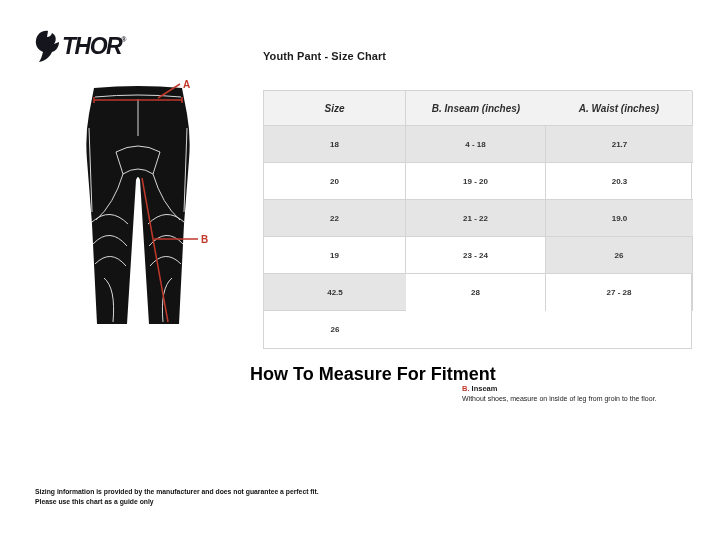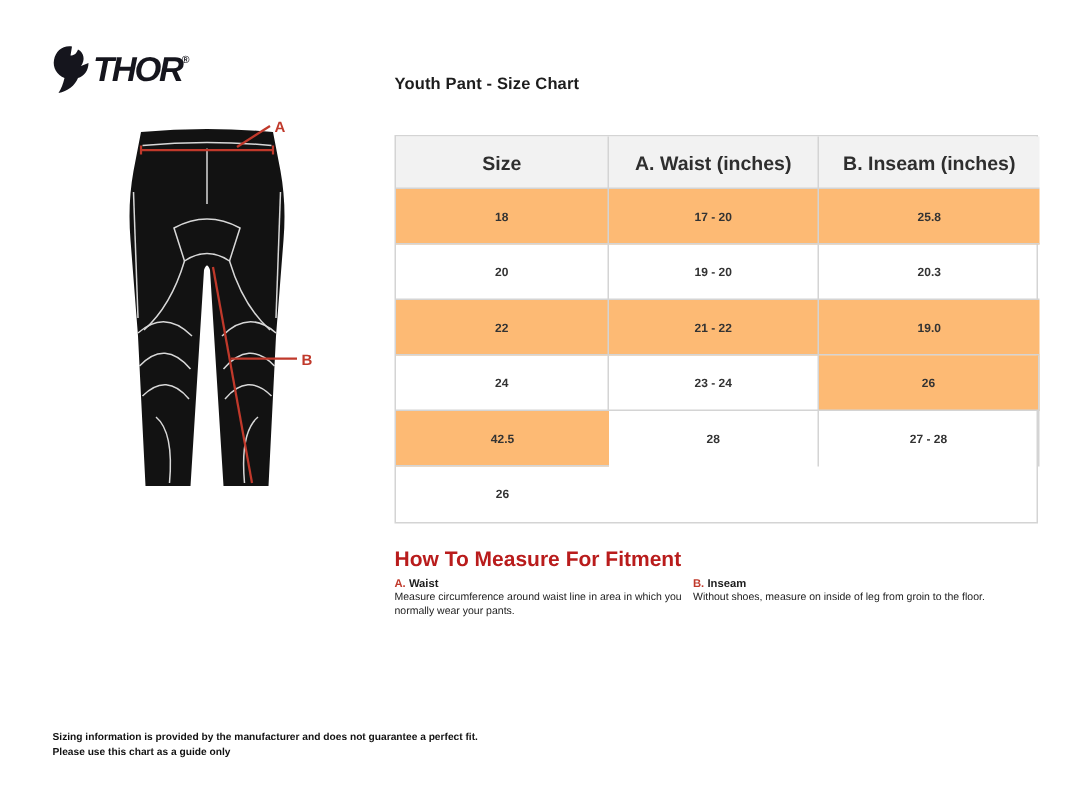--- a/index.html
+++ b/index.html
@@ -28,27 +28,27 @@
     grid-template-rows:35px repeat(6, 37px);
     border:1px solid #d4d4d4;
   }
   .cell {
     display:flex; align-items:center; justify-content:center;
     border-right:1px solid #d4d4d4; border-bottom:1px solid #d4d4d4;
     font-size:8px; font-weight:700; color:#333;
   }
   .cell.last-col { border-right:none; }
   .cell.last-row { border-bottom:none; }
-  .cell.head { background:#f2f2f2; font-size:13px; color:#2e2e2e; }
-  .cell.alt  { background:#fdba74; }
+  .cell.head { background:#f2f2f2; font-size:10px; color:#2e2e2e;font-style:italic; }
+  .cell.alt  { background:#e5e5e5; }
 
   
   .fitment-heading {
-    position:absolute; left:263px; top:364px;
-    font-size:14px; font-weight:bold; color:#b91c1c;
+    position:absolute; left:250px; top:364px;
+    font-size:18px; font-weight:bold; color:#000000;
   }
   .fitment-item { position:absolute; top:384px; }
   .fitment-item.a { left:263px; width:205px; }
   .fitment-item.b { left:462px; width:235px; }
   .fitment-label { font-size:7.5px; font-weight:bold; color:#1d1d1d; margin-bottom:1px; }
   .fitment-key { color:#c0392b; }
   .fitment-desc { font-size:7px; color:#222; line-height:1.35; }
 
   
   .footnote {
@@ -99,52 +99,48 @@
       <path d="M96,167 L140,167"></path>
     </g>
     <text class="red-label" x="125" y="16">A</text>
     <text class="red-label" x="143" y="171">B</text>
   </svg>
 
   <div class="title">Youth Pant - Size Chart</div>
 
   <div class="size-table">
     <div class="cell head">Size</div>
+    <div class="cell head last-col">B. Inseam (inches)</div>
     <div class="cell head">A. Waist (inches)</div>
-    <div class="cell head last-col">B. Inseam (inches)</div>
 
     <div class="cell alt">18</div>
-    <div class="cell alt">17 - 20</div>
-    <div class="cell alt last-col">25.8</div>
+    <div class="cell alt">4 - 18</div>
+    <div class="cell alt last-col">21.7</div>
 
     <div class="cell">20</div>
     <div class="cell">19 - 20</div>
     <div class="cell last-col">20.3</div>
 
     <div class="cell alt">22</div>
     <div class="cell alt">21 - 22</div>
     <div class="cell alt last-col">19.0</div>
 
-    <div class="cell">24</div>
+    <div class="cell">19</div>
     <div class="cell">23 - 24</div>
 
     <div class="cell alt">26</div>
     <div class="cell alt last-col">42.5</div>
 
     <div class="cell last-row">28</div>
     <div class="cell last-row">27 - 28</div>
     <div class="cell last-row last-col">26</div>
   </div>
 
   <div class="fitment-heading">How To Measure For Fitment</div>
 
-  <div class="fitment-item a">
-    <div class="fitment-label"><span class="fitment-key">A.</span> <span>Waist</span></div>
-    <div class="fitment-desc">Measure circumference around waist line in area in which you normally wear your pants.</div>
-  </div>
 
   <div class="fitment-item b">
     <div class="fitment-label"><span class="fitment-key">B.</span> <span>Inseam</span></div>
     <div class="fitment-desc">Without shoes, measure on inside of leg from groin to the floor.</div>
   </div>
 
   <div class="footnote">
     <div>Sizing information is provided by the manufacturer and does not guarantee a perfect fit.</div>
     <div>Please use this chart as a guide only</div>
   </div>

